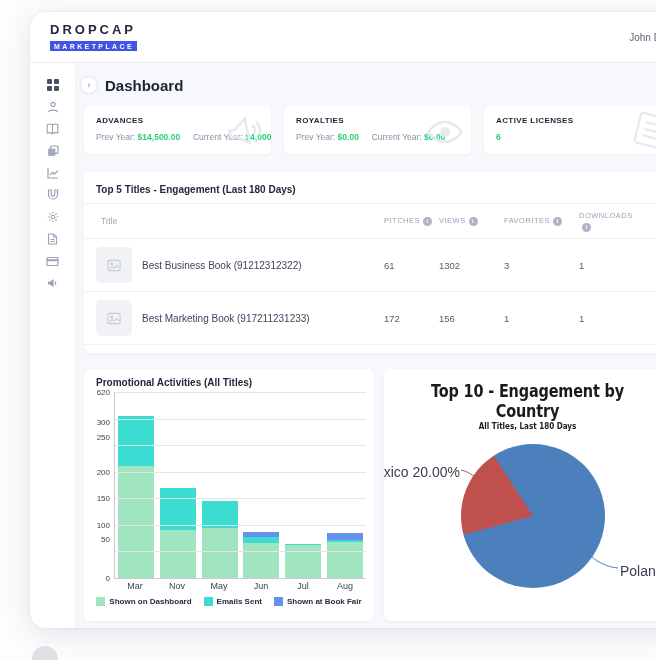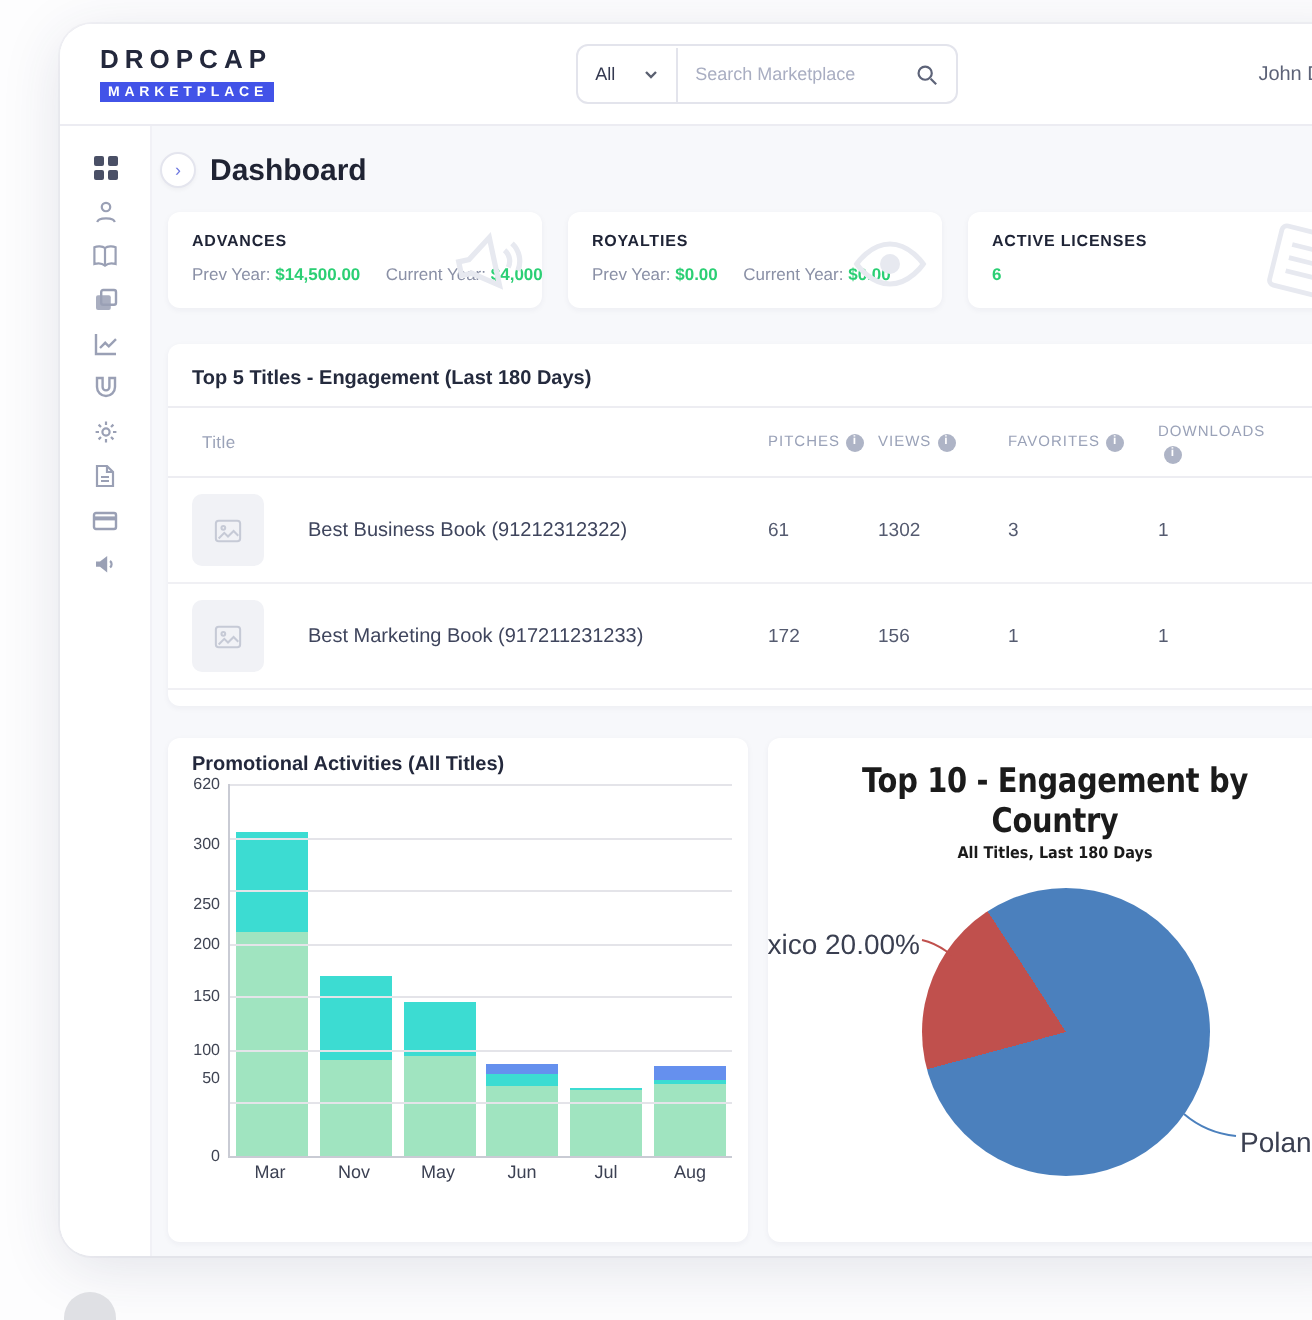--- a/index.html
+++ b/index.html
@@ -54,21 +54,21 @@
   .tabletitle{font-size:10px;font-weight:700;color:#242a3d;padding:0 12px;margin-bottom:8px;}
   .tgrid{display:grid;grid-template-columns:300px 55px 65px 75px 68px;align-items:center;}
   .thead{border-top:1px solid #ededf2;border-bottom:1px solid #ededf2;min-height:34px;}
   .th{font-size:7.5px;letter-spacing:.5px;color:#9aa2b8;padding:5px 4px 5px 0;line-height:1.5;}
   .th.first{padding-left:17px;font-size:8.5px;letter-spacing:.2px;}
   .info{display:inline-flex;width:9px;height:9px;border-radius:50%;background:#aeb4c6;color:#fff;
     font-size:6px;font-weight:700;align-items:center;justify-content:center;vertical-align:middle;
     margin-left:3px;cursor:pointer;font-style:normal;}
   .trow{min-height:52px;border-bottom:1px solid #f0f0f4;cursor:pointer;}
   .tcell{font-size:9.5px;color:#555b70;}
-  .titlecell{display:flex;align-items:center;gap:22px;padding-left:12px;}
+  .titlecell{display:flex;align-items:center;gap:10px;padding-left:12px;}
   .thumb{width:36px;height:36px;border-radius:5px;background:#f1f2f6;display:flex;
     align-items:center;justify-content:center;color:#c6cad6;flex:0 0 36px;}
   .booktitle{font-size:10px;color:#3f455d;}
   
   .chartsrow{display:flex;gap:10px;}
   .chartcard{background:#fff;border-radius:6px;box-shadow:0 1px 3px rgba(40,45,80,.05);
     height:252px;box-sizing:border-box;position:relative;overflow:hidden;}
   .barcard{width:290px;padding:8px;}
   .piecard{width:287px;}
   .bartitle{font-size:10px;font-weight:700;color:#23283c;padding-left:4px;margin-bottom:4px;}
@@ -101,38 +101,20 @@
 
 <div class="viewport">
   <div class="window">
 
     <div class="hdr">
       <div class="logo">
         <div class="l1">DROPCAP</div>
         <div class="l2">MARKETPLACE</div>
       </div>
       <div class="hspace"></div>
-      <div class="searchbox">
-        <div class="sel">
-          <span>All</span>
-          <span class="chev">
-            <svg width="7" height="5" viewBox="0 0 7 5">
-                <path d="M1 1l2.5 2.5L6 1" fill="none" stroke="currentColor" stroke-width="1.2"></path>
-              </svg>
-          </span>
-        </div>
-        <div class="sdiv"></div>
-        <input class="sinput" type="text" placeholder="Search Marketplace" style="">
-        <span class="mag">
-          <svg width="11" height="11" viewBox="0 0 12 12" fill="none" stroke="#5d6378" stroke-width="1.2">
-            <circle cx="5" cy="5" r="3.6"></circle>
-              <path d="M8 8l3 3"></path>
-            </svg>
-        </span>
-      </div>
       <div class="hspace"></div>
       <div class="uname">John Doe</div>
     </div>
 
     <div class="bodyrow">
 
       <div class="sidebar">
         <div class="sideitem active">
           <span>
             <svg width="12" height="12" viewBox="0 0 12 12" fill="currentColor">
@@ -315,21 +297,21 @@
         <div class="chartsrow">
           <div class="chartcard barcard">
             <div class="bartitle">Promotional Activities (All Titles)</div>
             <div class="chartarea">
               <div class="yaxis">
                   <div class="ytick" style="top: 186px;">0</div>
                   <div class="ytick" style="top: 147px;">50</div>
                   <div class="ytick" style="top: 132.857px;">100</div>
                   <div class="ytick" style="top: 106.286px;">150</div>
                   <div class="ytick" style="top: 79.7143px;">200</div>
-                  <div class="ytick" style="top: 60px;">250</div>
+                  <div class="ytick" style="top: 45px;">250</div>
                   <div class="ytick" style="top: 30px;">300</div>
                   <div class="ytick" style="top: 0px;">620</div>
                 </div>
               <div class="plot">
                 <div class="barcols">
                     <div class="bar-col">
                       <div class="bar-stack">
                         <div style="height: 111.6px; background: rgb(160, 228, 192);"></div>
                         <div style="height: 50.4857px; background: rgb(60, 220, 210);"></div>
                       </div>
@@ -376,20 +358,34 @@
                   <div class="gridline" style="top: 0px;"></div>
                 </div>
             </div>
             <div class="xlabels">
                 <div class="xlab">Mar</div>
                 <div class="xlab">Nov</div>
                 <div class="xlab">May</div>
                 <div class="xlab">Jun</div>
                 <div class="xlab">Jul</div>
                 <div class="xlab">Aug</div>
+              </div>
+            <div class="legend">
+                <div class="legend-item">
+                  <span class="swatch" style="background: rgb(160, 228, 192);"></span>
+                  <span>Shown on Dashboard</span>
+                </div>
+                <div class="legend-item">
+                  <span class="swatch" style="background: rgb(60, 220, 210);"></span>
+                  <span>Emails Sent</span>
+                </div>
+                <div class="legend-item">
+                  <span class="swatch" style="background: rgb(101, 144, 238);"></span>
+                  <span>Shown at Book Fair</span>
+                </div>
               </div>
           </div>
 
           <div class="chartcard piecard">
             <div class="pietitle">Top 10 - Engagement by Country</div>
             <div class="piesub">All Titles, Last 180 Days</div>
             <div class="pie" style="background: conic-gradient(from 255deg, rgb(192, 80, 77) 0%, rgb(192, 80, 77) 20%, rgb(75, 128, 189) 20%, rgb(75, 128, 189) 100%);"></div>
             <svg class="leaders" width="287" height="252">
               <path d="M77,101 C86,103 93,109 101,117" fill="none" stroke="#c0504d" stroke-width="1"></path>
               <path d="M208,188 C215,194 224,198 234,199" fill="none" stroke="#4b80bd" stroke-width="1"></path>

